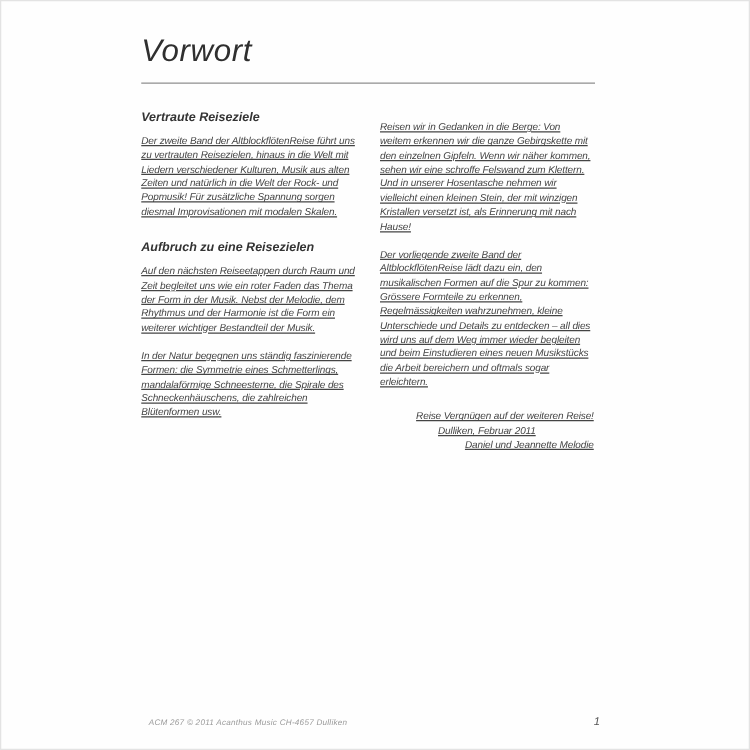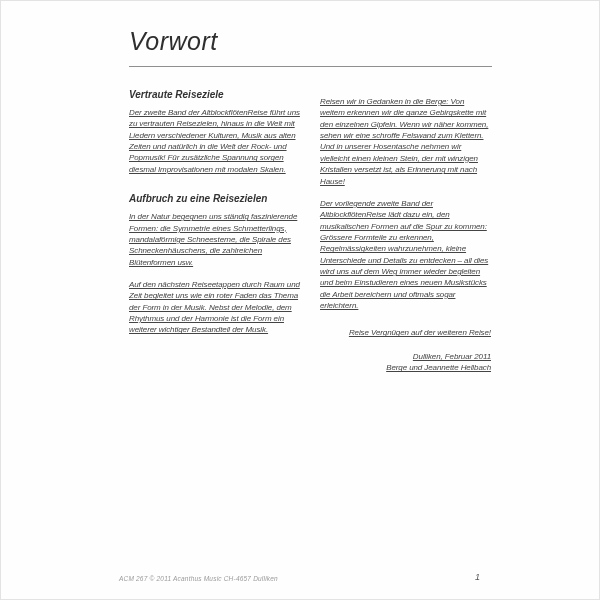--- a/index.html
+++ b/index.html
@@ -14,21 +14,21 @@
     background: #fefefe;
     box-sizing: border-box;
     border: 1px solid #e3e3e3;
     font-family: "Liberation Sans", sans-serif;
     font-style: italic;
     color: #3b3b3b;
     overflow: hidden;
   }
   .content {
     position: absolute;
-    left: 128px;
+    left: 112px;
     top: 26px;
     width: 363px;
   }
   .title {
     font-size: 25px;
     font-weight: 400;
     color: #2f2f2f;
     letter-spacing: 0.5px;
     margin: 0 0 10px 0;
   }
@@ -74,21 +74,21 @@
     margin-top: 18px;
   }
   .closing-block {
     text-align: right;
     margin-top: 16px;
   }
   .closing-block .body-text {
     margin: 0;
   }
   .closing-block .place-date {
-    margin-top: 12px;
+    text-align: center;
   }
   .footer {
     position: absolute;
     left: 118px;
     right: 119px;
     bottom: 17px;
     display: flex;
     justify-content: space-between;
     align-items: flex-end;
   }
@@ -113,32 +113,32 @@
     <div class="rule"></div>
 
 
     <div class="columns">
 
       <div class="col left">
         <h2 class="section-heading">Vertraute Reiseziele</h2>
         <p class="body-text">Der zweite Band der AltblockflötenReise führt uns zu vertrauten Reisezielen, hinaus in die Welt mit Liedern verschiedener Kulturen, Musik aus alten Zeiten und natürlich in die Welt der Rock- und Popmusik! Für zusätzliche Spannung sorgen diesmal Improvisationen mit modalen Skalen.</p>
 
         <h2 class="section-heading section-gap">Aufbruch zu eine Reisezielen</h2>
+        <p class="body-text">Auf den nächsten Reiseetappen durch Raum und Zeit begleitet uns wie ein roter Faden das Thema der Form in der Musik. Nebst der Melodie, dem Rhythmus und der Harmonie ist die Form ein weiterer wichtiger Bestandteil der Musik.</p>
         <p class="body-text">In der Natur begegnen uns ständig faszinierende Formen: die Symmetrie eines Schmetterlings, mandalaförmige Schneesterne, die Spirale des Schneckenhäuschens, die zahlreichen Blütenformen usw.</p>
-        <p class="body-text">Auf den nächsten Reiseetappen durch Raum und Zeit begleitet uns wie ein roter Faden das Thema der Form in der Musik. Nebst der Melodie, dem Rhythmus und der Harmonie ist die Form ein weiterer wichtiger Bestandteil der Musik.</p>
       </div>
 
       <div class="col right">
         <p class="body-text">Reisen wir in Gedanken in die Berge: Von weitem erkennen wir die ganze Gebirgskette mit den einzelnen Gipfeln. Wenn wir näher kommen, sehen wir eine schroffe Felswand zum Klettern. Und in unserer Hosentasche nehmen wir vielleicht einen kleinen Stein, der mit winzigen Kristallen versetzt ist, als Erinnerung mit nach Hause!</p>
         <p class="body-text">Der vorliegende zweite Band der AltblockflötenReise lädt dazu ein, den musikalischen Formen auf die Spur zu kommen: Grössere Formteile zu erkennen, Regelmässigkeiten wahrzunehmen, kleine Unterschiede und Details zu entdecken – all dies wird uns auf dem Weg immer wieder begleiten und beim Einstudieren eines neuen Musikstücks die Arbeit bereichern und oftmals sogar erleichtern.</p>
 
         <div class="closing-block">
           <p class="body-text">Reise Vergnügen auf der weiteren Reise!</p>
           <p class="body-text place-date">Dulliken, Februar 2011</p>
-          <p class="body-text">Berge und Jeannette Hellbach</p>
+          <p class="body-text">Daniel und Jeannette Melodie</p>
         </div>
       </div>
 
     </div>
   </div>
 
   <div class="footer">
     <span class="imprint">ACM 267    © 2011 Acanthus Music    CH-4657 Dulliken</span>
     <span class="page-number">1</span>
   </div>

